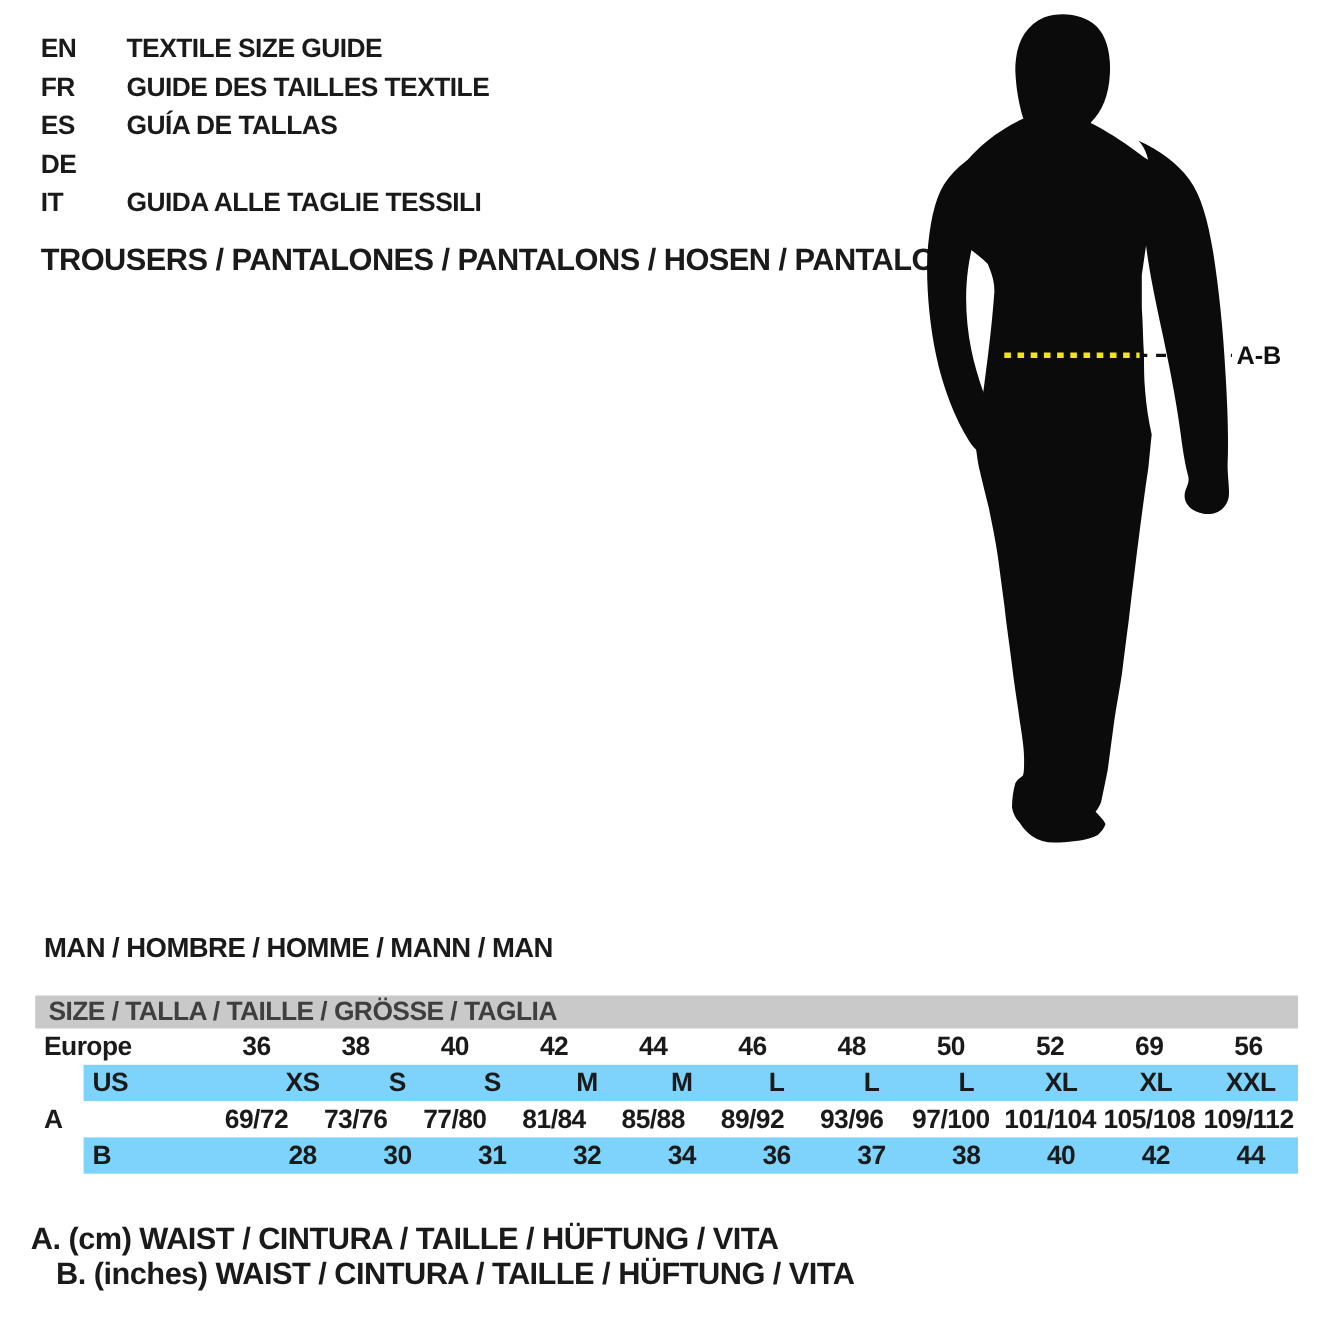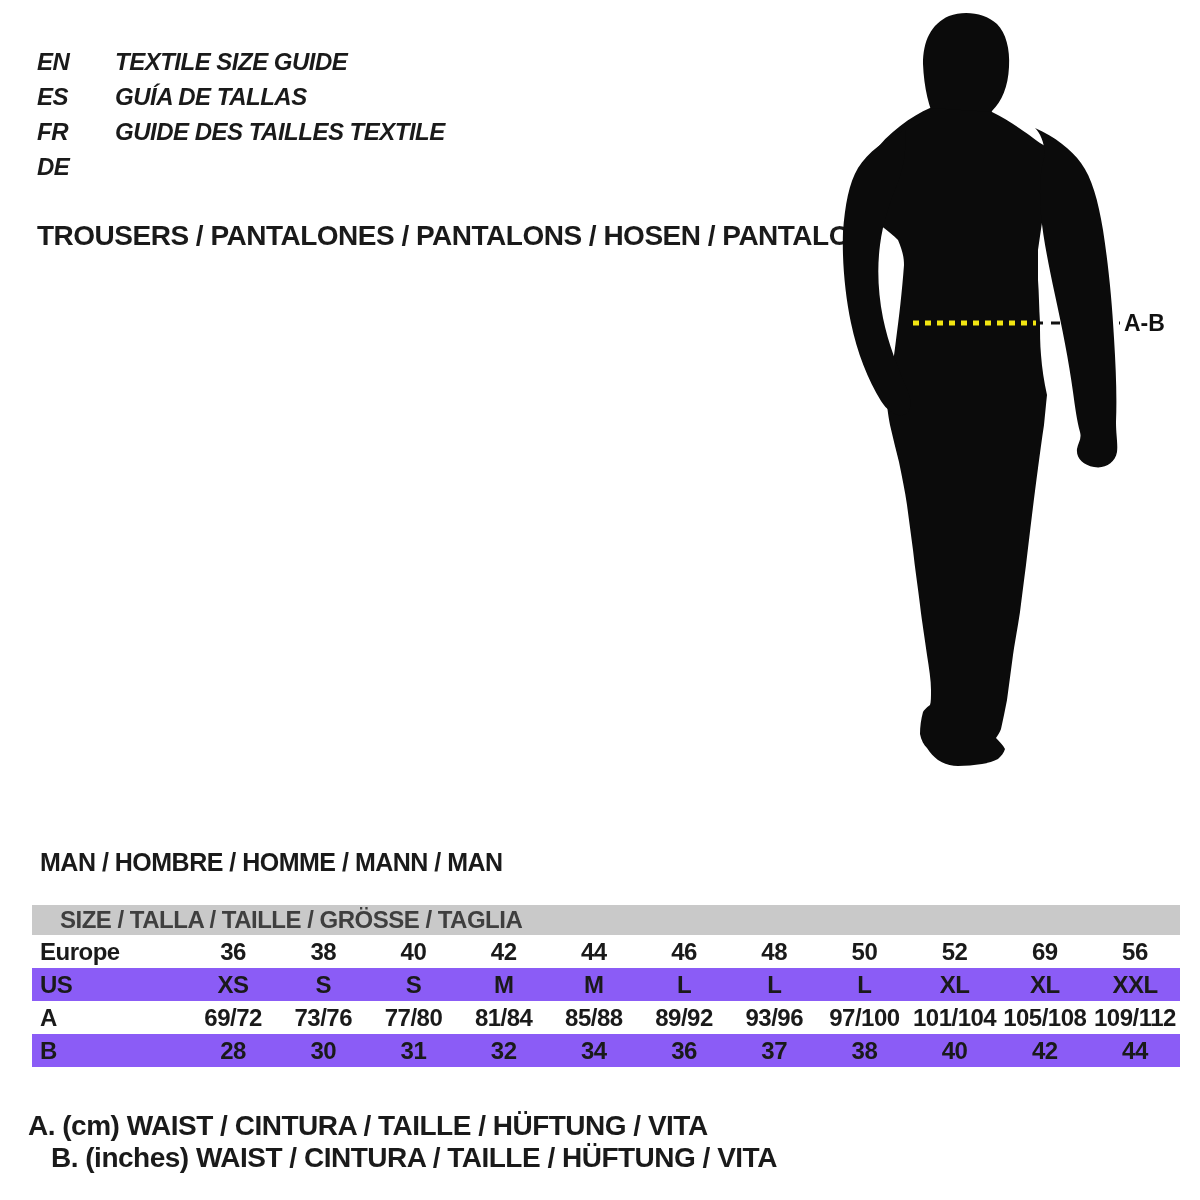--- a/index.html
+++ b/index.html
@@ -1,62 +1,66 @@
 <!DOCTYPE html>
 <html><head>
 <meta charset="utf-8">
 <style>
   html,body{margin:0;padding:0;}
   body{
     width:1200px;height:1200px;position:relative;background:#ffffff;
     font-family:"Liberation Sans", sans-serif;color:#1a1a1a;overflow:hidden;
   }
   
-  .lang-block{position:absolute;left:37px;top:44px;font-style:italic;}
+  .lang-block{position:absolute;left:37px;top:27px;}
   .lang-row{display:flex;line-height:35px;font-size:24px;font-weight:bold;letter-spacing:-0.5px;}
   .lang-code{width:78px;}
   
   .product-heading{position:absolute;left:37px;top:220px;font-size:28px;font-weight:bold;letter-spacing:-0.5px;}
   .gender-heading{position:absolute;left:40px;top:848px;font-size:25px;font-weight:bold;letter-spacing:-0.5px;}
   
   .figure-svg{position:absolute;left:790px;top:0;width:410px;height:800px;}
   .sil{fill:#0b0b0b;stroke:none;}
   .measure-dash{stroke:#111111;stroke-width:3;stroke-dasharray:9 8;}
   .measure-dots{stroke:#f2e512;stroke-width:5;stroke-dasharray:6 6;}
   .measure-text{font-family:"Liberation Sans",sans-serif;font-size:23px;font-weight:bold;fill:#111111;}
   
   .size-table{position:absolute;left:32px;top:905px;width:1148px;}
   .st-header{height:30px;background:#c9c9c9;display:flex;align-items:center;
-    padding-left:28px;box-sizing:border-box;font-size:24px;font-weight:bold;color:#3f3f3f;letter-spacing:-0.5px;}
+    padding-left:12px;box-sizing:border-box;font-size:24px;font-weight:bold;color:#3f3f3f;letter-spacing:-0.5px;}
   .st-row{height:33px;display:flex;align-items:center;font-size:24px;font-weight:bold;letter-spacing:-0.5px;justify-content:space-between;}
-  .st-row.alt{background:#8b5cf6;}
+  .st-row.alt{background:#7dd3fc;margin-left:44px;}
   .st-label{width:156px;padding-left:8px;box-sizing:border-box;font-weight:bold;}
   .st-cell{flex:1;text-align:center;}
   
   .footnote-a{position:absolute;left:28px;top:1110px;font-size:28px;font-weight:bold;letter-spacing:-0.5px;}
   .footnote-b{position:absolute;left:51px;top:1142px;font-size:28px;font-weight:bold;letter-spacing:-0.5px;}
 </style>
 </head>
 <body>
 
 <div class="lang-block">
   <div class="lang-row">
     <span class="lang-code">EN</span>
     <span class="lang-title">TEXTILE SIZE GUIDE</span>
   </div>
   <div class="lang-row">
+    <span class="lang-code">FR</span>
+    <span class="lang-title">GUIDE DES TAILLES TEXTILE</span>
+  </div>
+  <div class="lang-row">
     <span class="lang-code">ES</span>
     <span class="lang-title">GUÍA DE TALLAS</span>
   </div>
   <div class="lang-row">
-    <span class="lang-code">FR</span>
-    <span class="lang-title">GUIDE DES TAILLES TEXTILE</span>
-  </div>
-  <div class="lang-row">
     <span class="lang-code">DE</span>
+  </div>
+  <div class="lang-row">
+    <span class="lang-code">IT</span>
+    <span class="lang-title">GUIDA ALLE TAGLIE TESSILI</span>
   </div>
 </div>
 
 <div class="product-heading">TROUSERS / PANTALONES / PANTALONS / HOSEN / PANTALONI</div>
 
 <svg class="figure-svg" viewBox="790 0 410 800" xmlns="http://www.w3.org/2000/svg">
 
   <line class="measure-dash" x1="1034" y1="323" x2="1120" y2="323"></line>
 
   <path class="sil" d="

